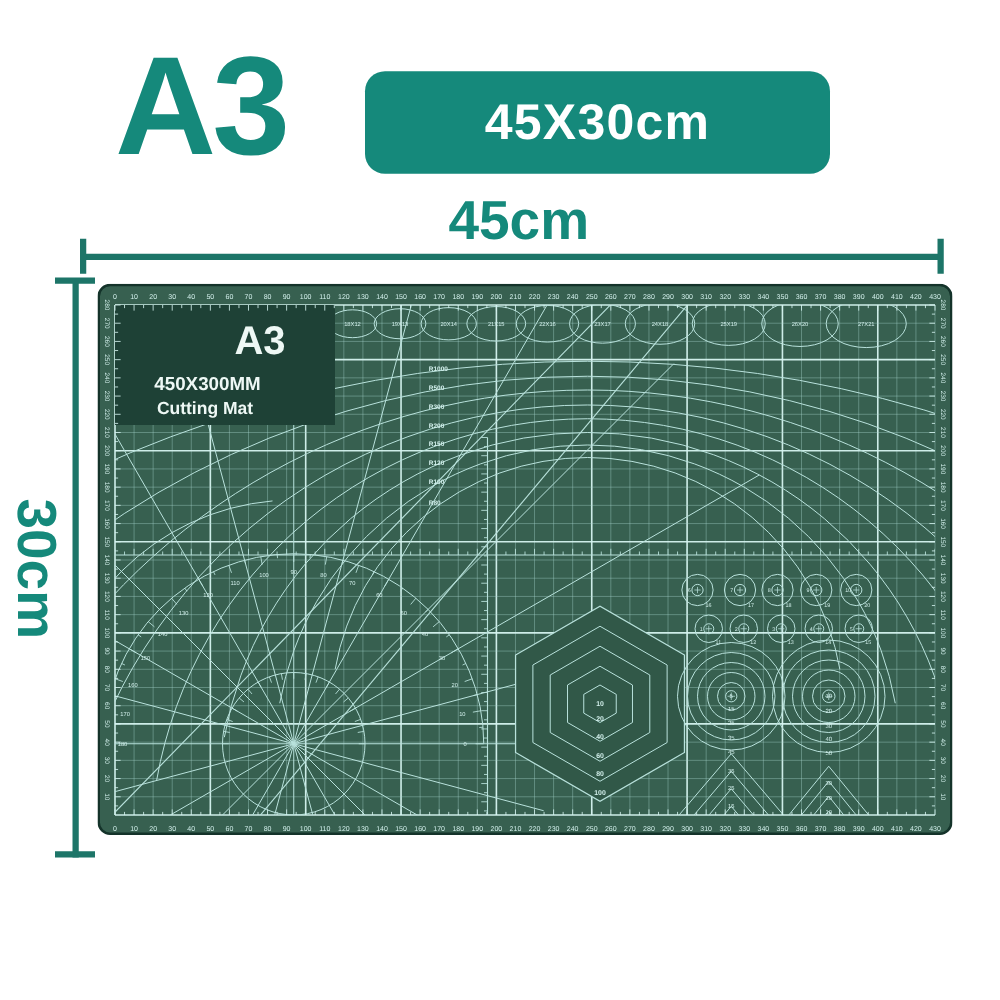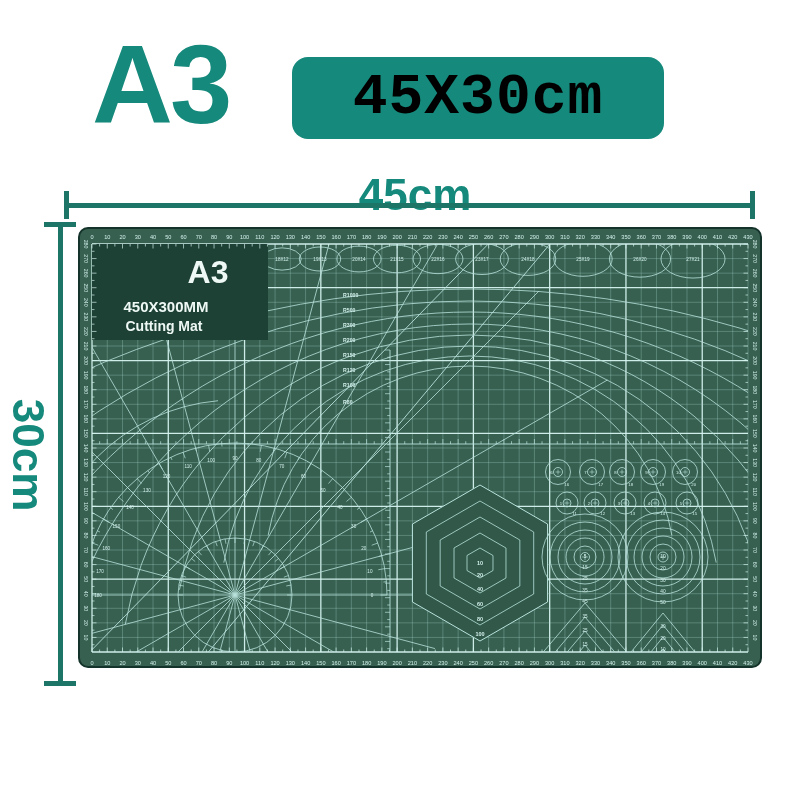--- a/index.html
+++ b/index.html
@@ -2,23 +2,23 @@
 <html style="--accent: #15897b; --dimline: #1d7568; --pagebg: #ffffff;"><head>
 <meta charset="utf-8">
 <style>
   html,body{margin:0;padding:0;background:#ffffff;}
   .stage{position:relative;width:800px;height:800px;overflow:hidden;background:var(--pagebg,#ffffff);
          font-family:"Liberation Sans",sans-serif;padding-left:31px;}
   .size-code{position:absolute;left:92px;top:22px;width:210px;height:125px;line-height:125px;
              font-size:112px;font-weight:bold;color:var(--accent,#15897b);letter-spacing:-3px;}
   .badge{position:absolute;left:292px;top:57px;width:372px;height:82px;border-radius:16px;
          background:var(--accent,#15897b);text-align:center;}
-  .badge span{display:inline-block;line-height:82px;font-size:58px;font-weight:bold;color:#000000;letter-spacing:1px;font-family:Liberation Mono, monospace;}
+  .badge span{display:inline-block;line-height:82px;font-size:40px;font-weight:bold;color:#ffffff;letter-spacing:1px;}
   .dim-label{position:absolute;font-size:44px;font-weight:bold;color:var(--accent,#15897b);text-align:center;}
-  .w-label{left:330px;top:172px;width:170px;height:46px;line-height:46px;}
+  .w-label{left:330px;top:154px;width:170px;height:46px;line-height:46px;}
   .h-label{left:-52px;top:430px;width:160px;height:50px;line-height:50px;transform:rotate(90deg);}
   .dim-line{position:absolute;background:var(--dimline,#1d7568);}
   .w-line{left:66px;top:203px;width:688px;height:5px;}
   .w-cap{width:5px;height:28px;top:191px;}
   .w-cap.left{left:64px;} .w-cap.right{left:750px;}
   .h-line{left:58px;top:224px;width:5px;height:462px;}
   .h-cap{width:32px;height:5px;left:44px;}
   .h-cap.top{top:222px;} .h-cap.bottom{top:681px;}
   #mat{position:absolute;left:78px;top:227px;width:684px;height:441px;}
 </style>

